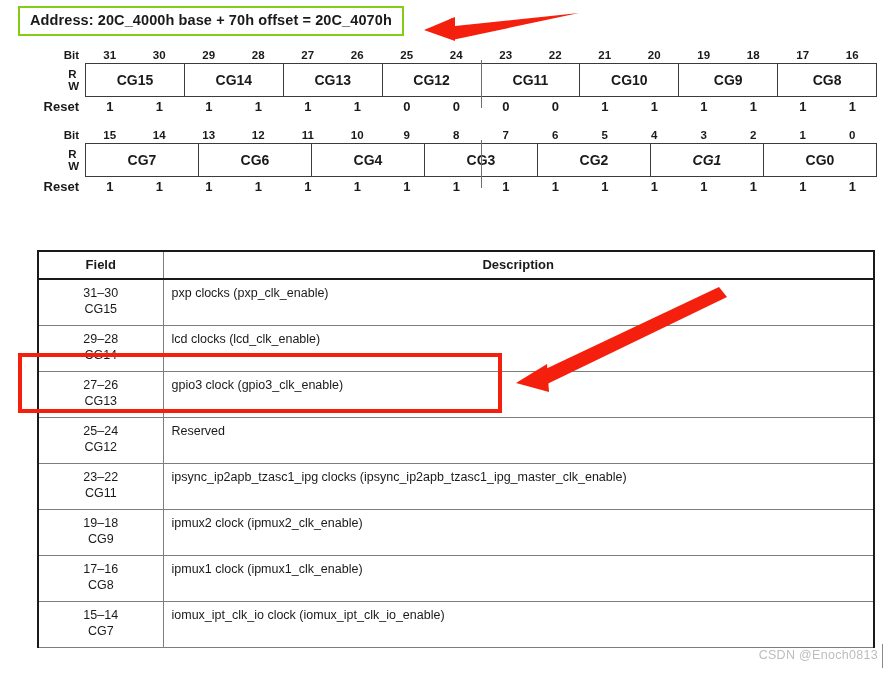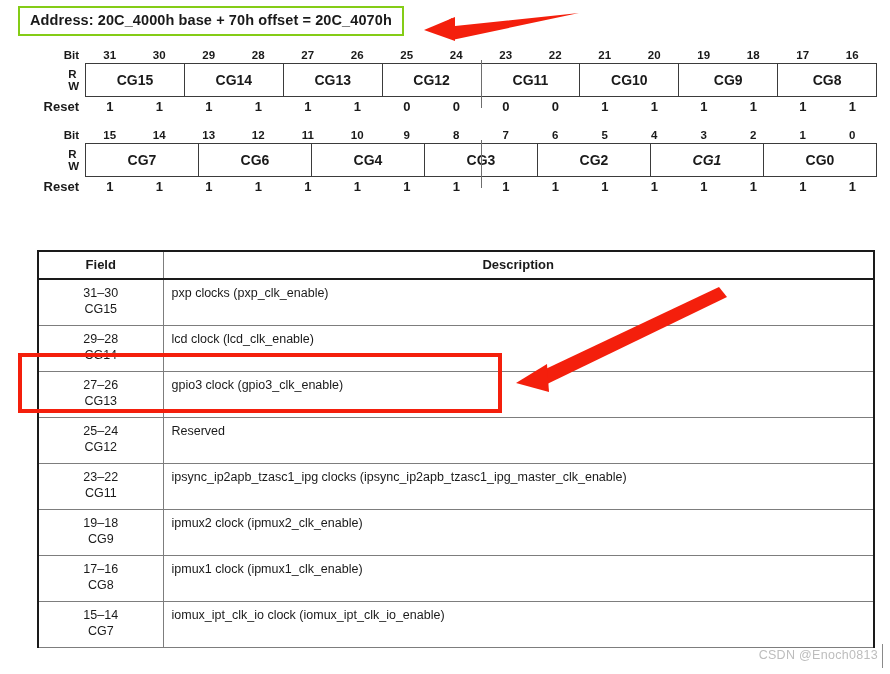--- a/index.html
+++ b/index.html
@@ -275,21 +275,21 @@
           <span class="bits">31–30</span>
           <span class="cg">CG15</span>
         </td>
         <td class="d-cell">pxp clocks (pxp_clk_enable)</td>
       </tr>
       <tr>
         <td class="f-cell">
           <span class="bits">29–28</span>
           <span class="cg">CG14</span>
         </td>
-        <td class="d-cell">lcd clock (lcd_clk_enable)</td>
+        <td class="d-cell">lcd clocks (lcd_clk_enable)</td>
       </tr>
       <tr>
         <td class="f-cell">
           <span class="bits">27–26</span>
           <span class="cg">CG13</span>
         </td>
         <td class="d-cell">gpio3 clock (gpio3_clk_enable)</td>
       </tr>
       <tr>
         <td class="f-cell">

